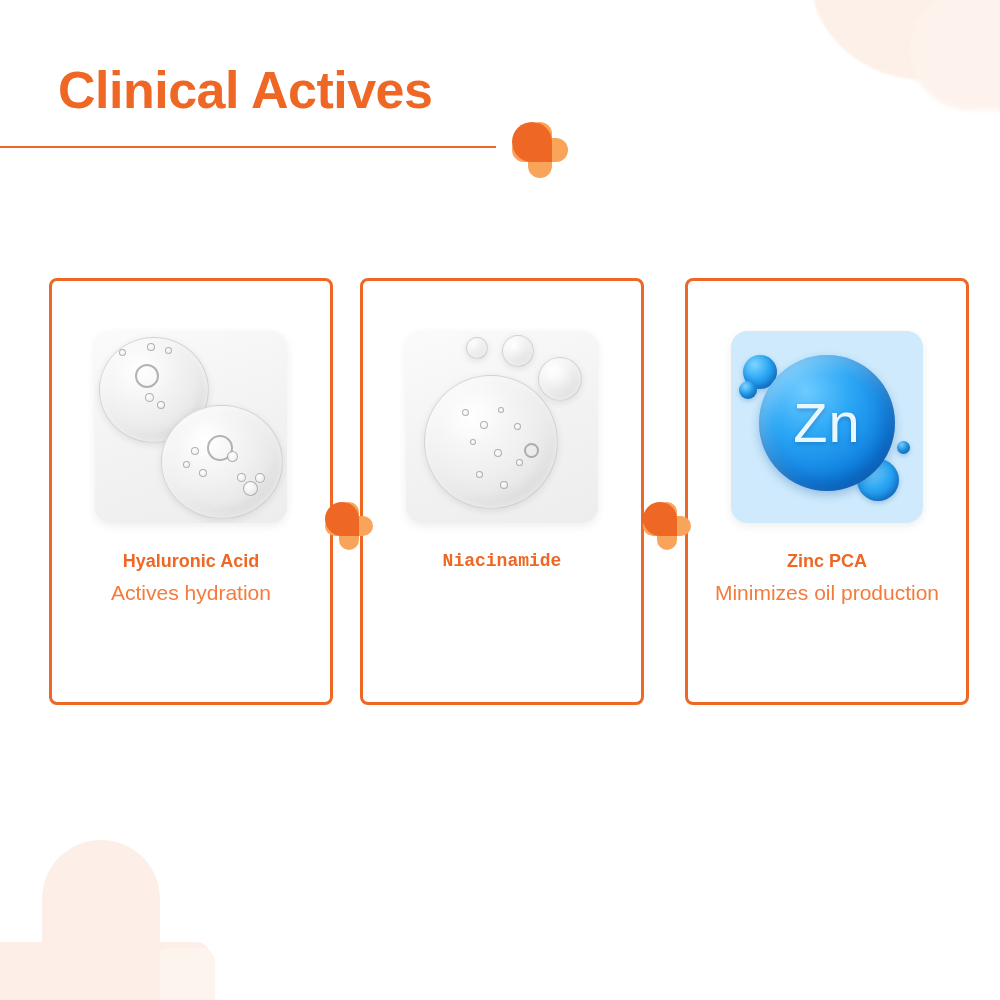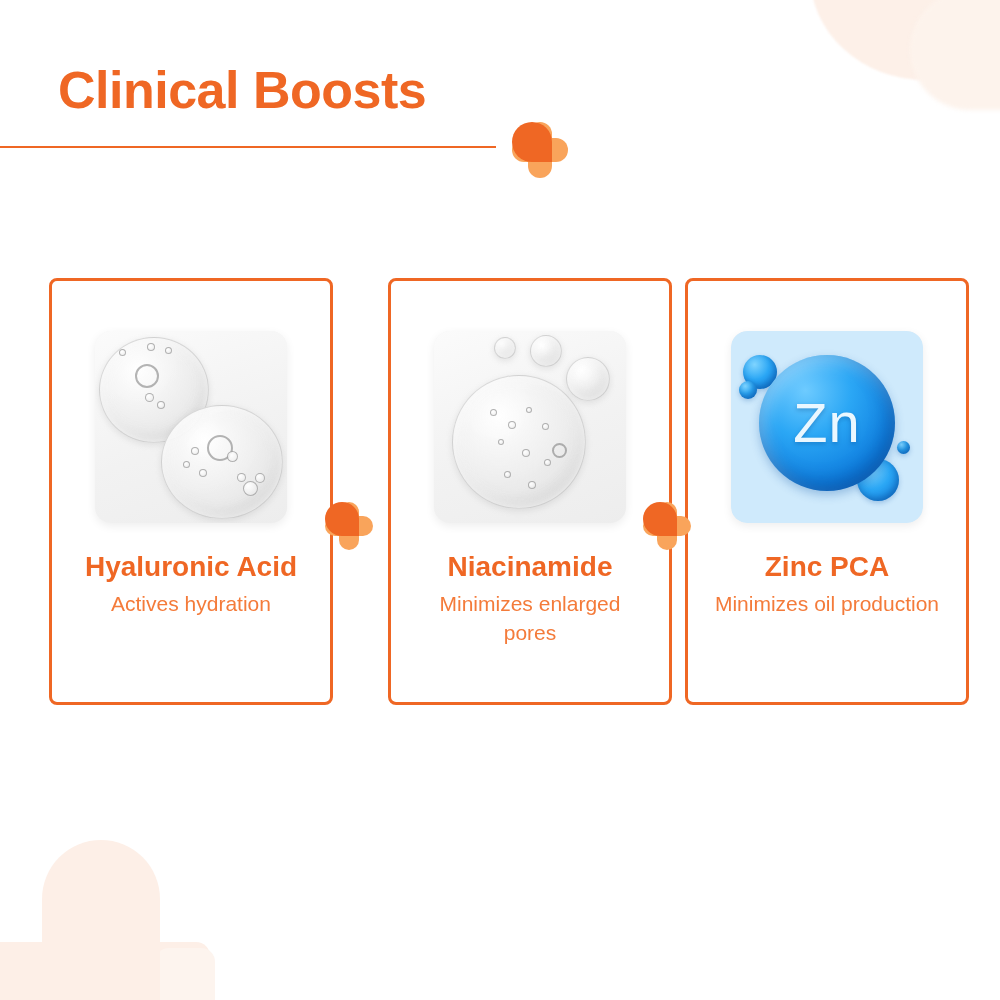--- a/index.html
+++ b/index.html
@@ -151,36 +151,36 @@
     height: 427px;
     border: 3px solid #ef6724;
     border-radius: 8px;
     background: #ffffff;
     box-sizing: border-box;
     display: flex;
     flex-direction: column;
     align-items: center;
   }
   .card.c0 { left: 49px; }
-  .card.c1 { left: 388px; }
+  .card.c1 { left: 360px; font-family: Liberation Mono, monospace; }
   .card.c2 { left: 685px; }
 
   .card-thumb {
     margin-top: 50px;
     width: 192px;
     height: 192px;
     border-radius: 16px;
     overflow: hidden;
     background: #f5f5f5;
     box-shadow: 0 3px 10px rgba(0,0,0,0.07);
     position: relative;
   }
   .card-title {
     margin-top: 28px;
-    font-size: 28px;
+    font-size: 18px;
     font-weight: bold;
     color: #ef6724;
     text-align: center;
     line-height: 1.15;
   }
   .card-sub {
     margin-top: 7px;
     font-size: 21px;
     font-weight: normal;
     color: #f47b3a;
@@ -264,21 +264,21 @@
 
 <div id="bg-decor">
   <div class="blob-tr"></div>
   <div class="blob-tr-2"></div>
   <div class="blob-bl-band"></div>
   <div class="blob-bl-band2"></div>
   <div class="blob-bl-arch"></div>
 </div>
 
 <div id="header">
-  <div id="page-title">Clinical Boosts</div>
+  <div id="page-title">Clinical Actives</div>
   <div id="title-rule"></div>
   <div id="header-plus" class="plus-icon">
     <div class="bar-h light"></div>
     <div class="bar-v light"></div>
     <div class="quad-dark"></div>
   </div>
 </div>
 
 <div id="cards">
 
@@ -320,21 +320,20 @@
         <div class="bub" style="left:108px; top:92px;  width:5px; height:5px;"></div>
         <div class="bub" style="left:64px;  top:108px; width:4px; height:4px;"></div>
         <div class="bub" style="left:88px;  top:118px; width:6px; height:6px;"></div>
         <div class="bub" style="left:110px; top:128px; width:5px; height:5px;"></div>
         <div class="bub" style="left:70px;  top:140px; width:5px; height:5px;"></div>
         <div class="bub" style="left:94px;  top:150px; width:6px; height:6px;"></div>
         <div class="bub ring" style="left:118px; top:112px; width:11px; height:11px;"></div>
       </div>
     </div>
     <div class="card-title">Niacinamide</div>
-    <div class="card-sub">Minimizes enlarged pores</div>
   </div>
 
   <div class="card c2">
     <div class="card-thumb">
       <div class="zn-tile">
         <div class="zn-bub" style="left:12px;  top:24px;  width:34px; height:34px;"></div>
         <div class="zn-bub" style="left:8px;   top:50px;  width:18px; height:18px;"></div>
         <div class="zn-bub" style="left:126px; top:128px; width:42px; height:42px;"></div>
         <div class="zn-bub" style="left:166px; top:110px; width:13px; height:13px;"></div>
         <div class="zn-sphere">

